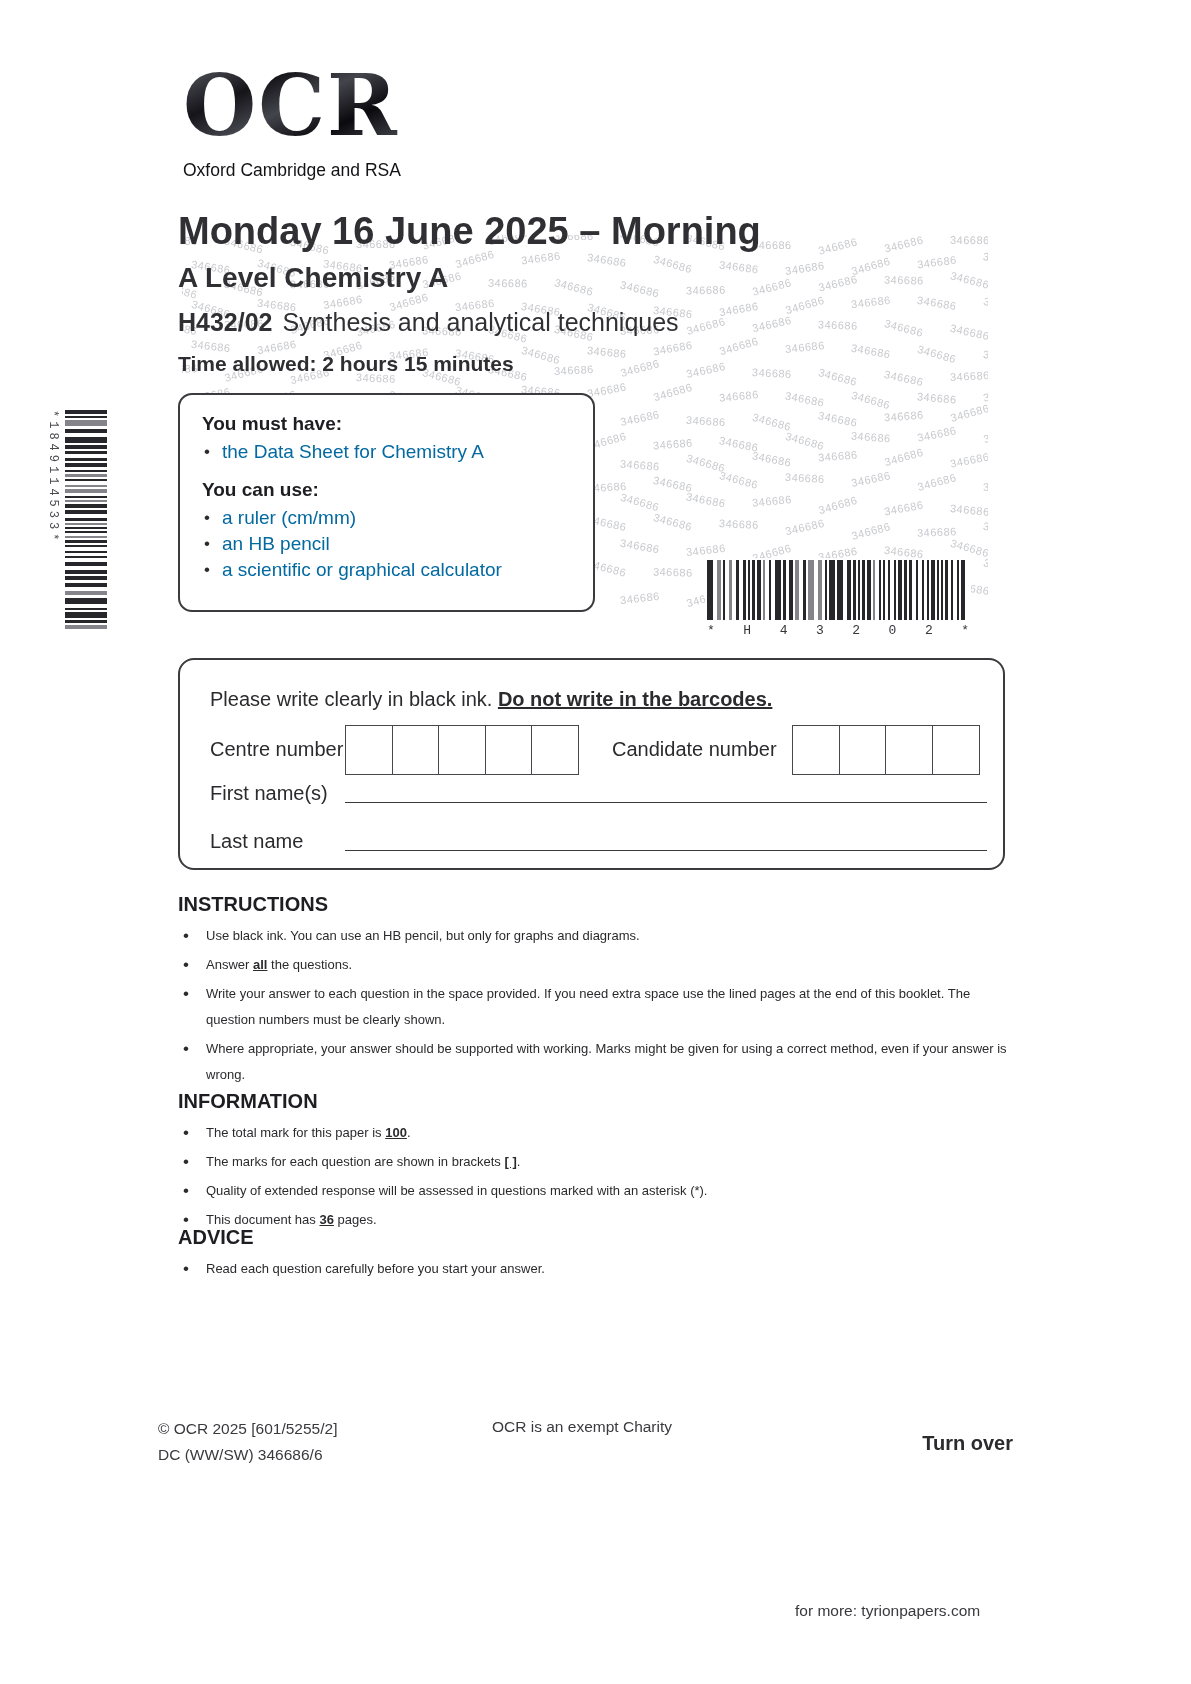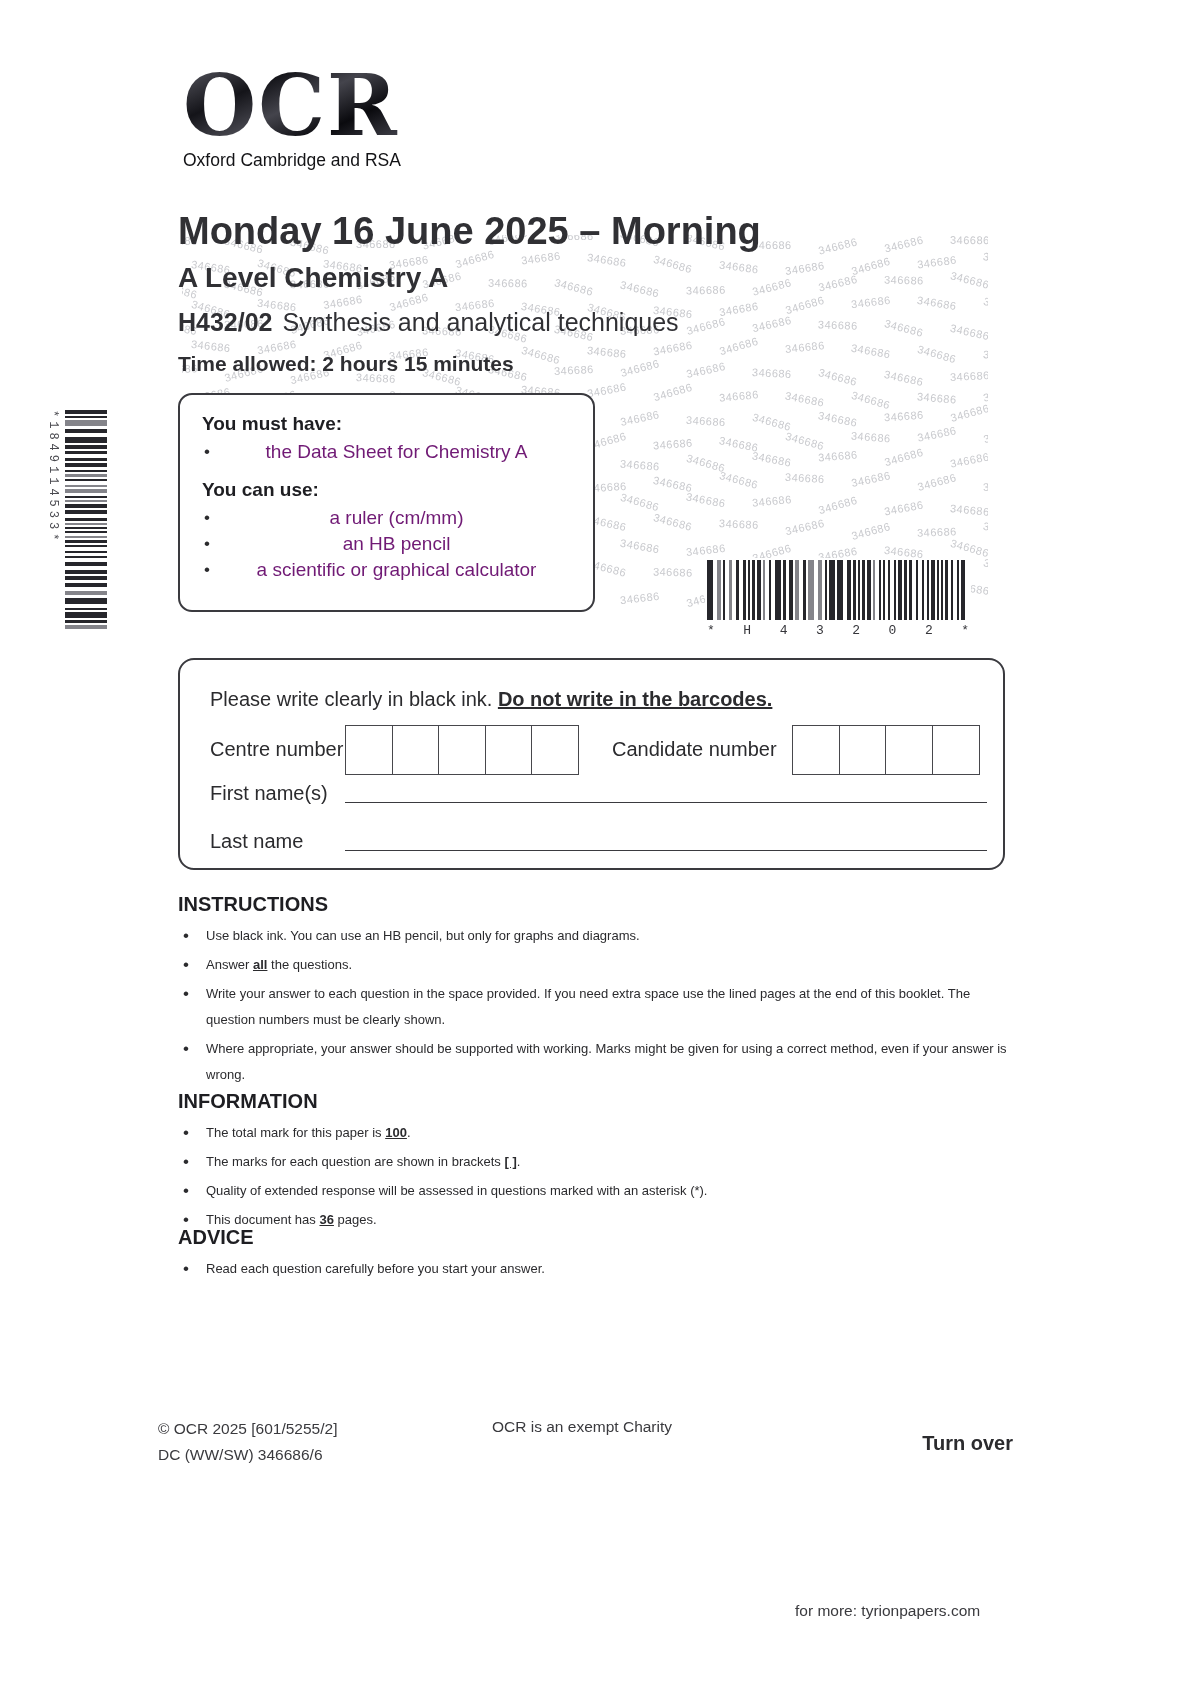--- a/index.html
+++ b/index.html
@@ -9,39 +9,39 @@
 
   
   .watermark{position:absolute;left:182px;top:235px;width:806px;height:372px;overflow:hidden;z-index:0;pointer-events:none;}
   .wm{position:absolute;font-size:11px;color:#c9cace;letter-spacing:.5px;white-space:nowrap;}
 
   
   .logo{position:absolute;left:183px;top:64px;z-index:1;}
   .logo-text{font-family:"DejaVu Serif",serif;font-weight:700;font-size:84px;line-height:1.0;letter-spacing:2px;
              background:linear-gradient(155deg,#5d5d66 0%,#141419 30%,#44444c 50%,#0a0a0e 72%,#50505a 100%);
              -webkit-background-clip:text;background-clip:text;color:transparent;}
-  .logo-sub{font-size:17.5px;color:#131316;margin-top:2px;}
+  .logo-sub{font-size:17.5px;color:#131316;margin-top:12px;}
   .title{position:absolute;left:178px;top:210px;font-size:38px;font-weight:700;color:#303034;z-index:1;}
   .subtitle{position:absolute;left:178px;top:262px;font-size:28px;font-weight:700;color:#303034;z-index:1;}
   .paper-line{position:absolute;left:178px;top:308px;font-size:25px;color:#303034;z-index:1;}
   .paper-line .code{font-weight:700;margin-right:10px;}
   .time-allowed{position:absolute;left:178px;top:352px;font-size:21px;font-weight:700;color:#2e2e32;z-index:1;}
 
   
   .left-barcode{position:absolute;left:44px;top:408px;display:flex;gap:5px;z-index:1;background:#fff;padding:2px;}
   .vbc-text{writing-mode:vertical-rl;font-family:"Liberation Mono",monospace;font-size:12px;letter-spacing:4px;color:#4a4a50;height:224px;}
   .vbc-bars{width:42px;height:224px;display:flex;flex-direction:column;}
   .vbc-bars .bar{width:100%;}
 
   
   .req-box{position:absolute;left:178px;top:393px;width:417px;height:219px;border:2px solid #3a3a3f;border-radius:14px;
            background:#fff;z-index:1;padding:18px 22px;box-sizing:border-box;font-size:19px;}
   .req-box h4{margin:0 0 4px 0;font-size:19px;color:#1e1e22;}
   .req-box ul{list-style:none;margin:0 0 14px 0;padding:0;}
-  .req-box li{position:relative;padding-left:20px;line-height:26px;color:#701a75;text-align:center;}
+  .req-box li{position:relative;padding-left:20px;line-height:26px;color:#0369a1;}
   .req-box li::before{content:"•";position:absolute;left:2px;font-size:17px;color:#2b2b2e;}
 
   
   .right-barcode{position:absolute;left:705px;top:558px;z-index:1;background:#fff;padding:2px;}
   .hbc-bars{width:262px;height:60px;display:flex;}
   .hbc-bars .bar{height:100%;}
   .bc-text{display:flex;justify-content:space-between;width:262px;margin-top:3px;
            font-family:"Liberation Mono",monospace;font-size:13px;color:#35353a;}
 
   

